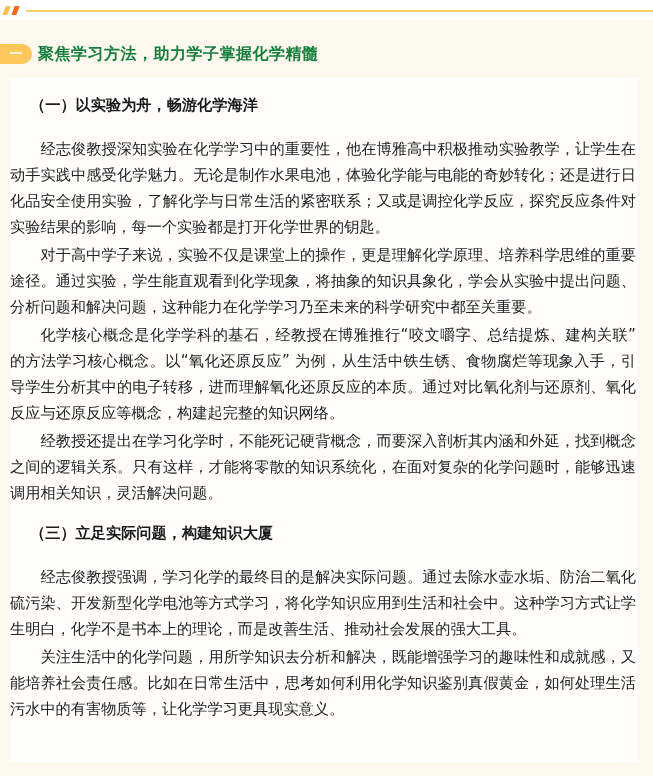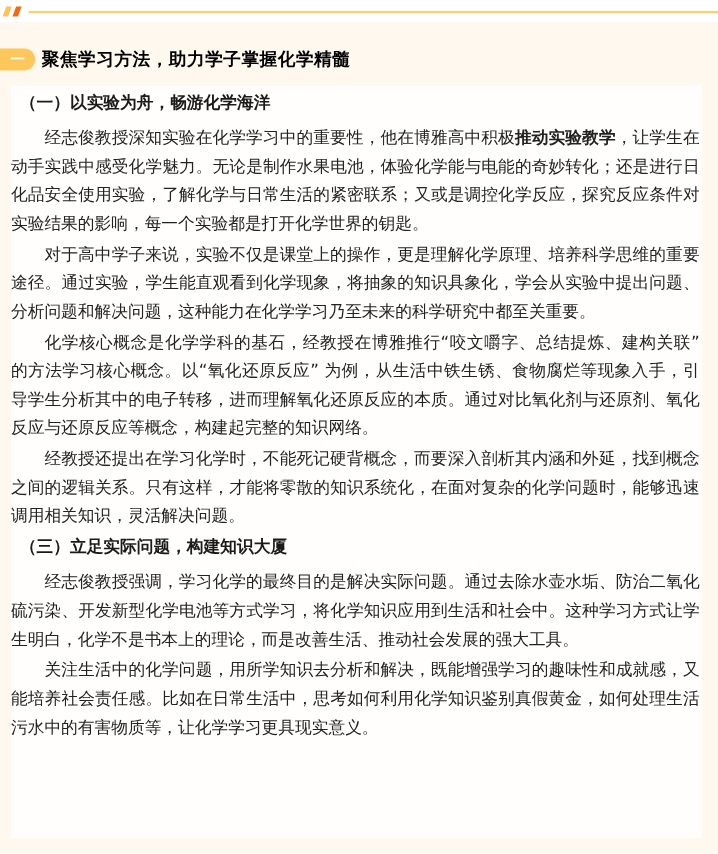--- a/index.html
+++ b/index.html
@@ -61,21 +61,21 @@
       border-radius: 0 10px 10px 0;
       display: flex;
       align-items: center;
       justify-content: center;
       color: #ffffff;
       font-size: 13px;
       font-weight: bold;
     }
     .section-title {
       margin-left: 6px;
-      color: #000000;
+      color: #15803d;
       font-size: 16px;
       font-weight: bold;
       letter-spacing: 0.5px;
     }
     .panel {
       position: absolute;
       left: 10px;
       top: 78px;
       width: 628px;
       height: 684px;
@@ -83,33 +83,33 @@
     }
     .content {
       padding: 0 2px 0 0;
       color: #222222;
       font-size: 15.2px;
       line-height: 26px;
     }
     .sub-heading {
       font-weight: bold;
       color: #1a1a1a;
-      margin: 4px;
+      margin: 16px;
       padding-left: 4px;
       height: 26px;
       line-height: 22px;
       font-size: 15.2px;
     }
     .para {
       margin: 0 0 2px 0;
       text-indent: 2em;
       text-align: justify;
     }
     .para strong {
-      font-weight: bold;
+      font-weight: normal;
     }
   </style>
 </head>
 <body>
 
 <div class="topbar">
   <div class="quote-marks">
     <span class="bar bar1"></span>
     <span class="bar bar2"></span>
   </div>

